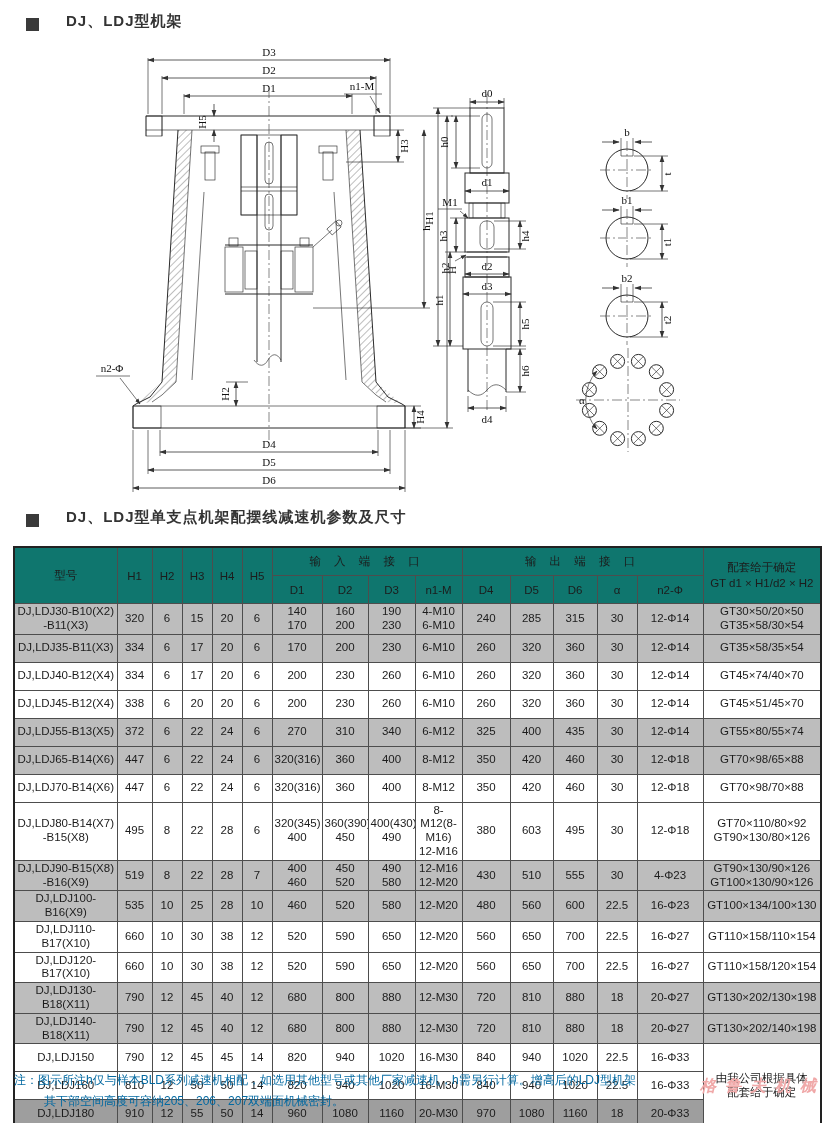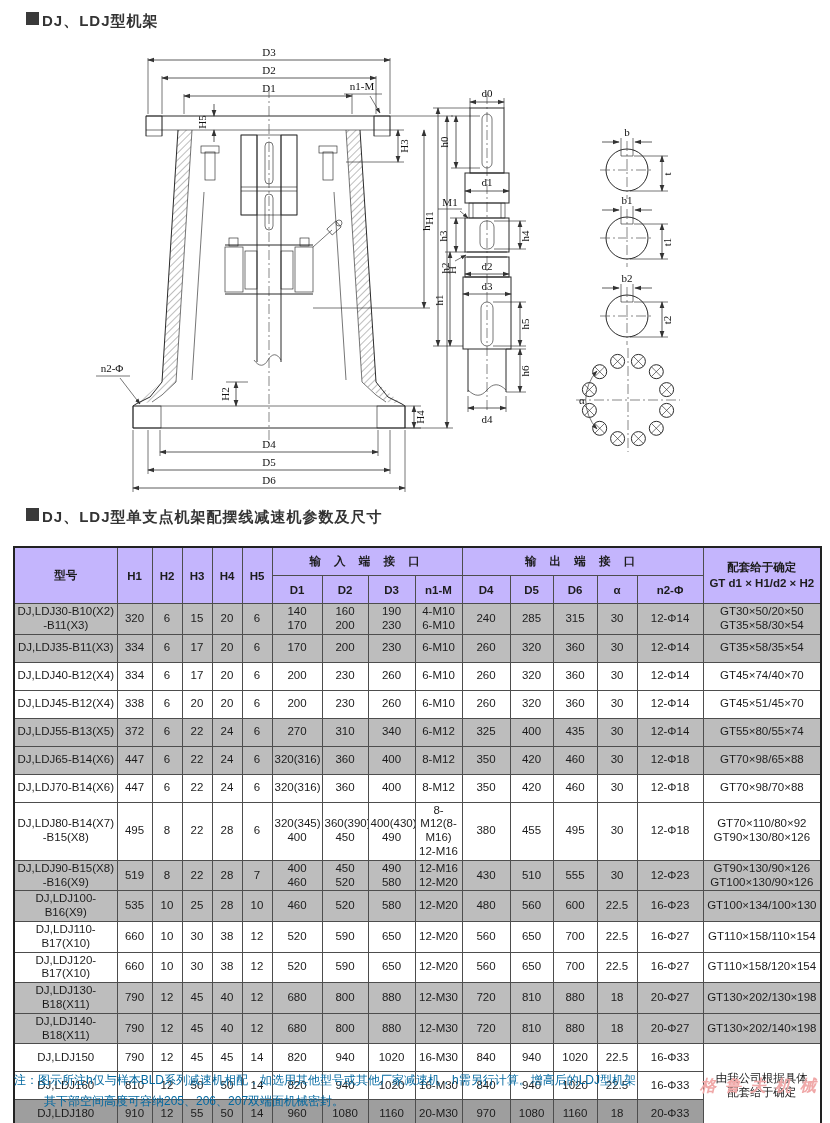--- a/index.html
+++ b/index.html
@@ -1,36 +1,36 @@
 <!DOCTYPE html>
 <html style="--row-shaded: #bdbdbd; --row-dark: #9e9e9e; --watermark: #f0a8a8;"><head>
 <meta charset="utf-8">
 <style>
   html,body{margin:0;padding:0}
   body{position:relative;width:830px;height:1123px;background:#fff;overflow:hidden;
        font-family:"Liberation Sans",sans-serif;color:#1c1c1c}
-  .sec{position:absolute;left:26px;display:flex;align-items:flex-start;gap:3px;
+  .sec{position:absolute;left:26px;display:flex;align-items:flex-end;gap:27px;
        font-weight:bold;font-size:15px;color:#333;letter-spacing:1px}
   .sec .sq{width:13px;height:13px;background:#3a3a3a;flex:0 0 auto}
   #sec1{top:12px} #sec2{top:508px}
 
   
   svg{position:absolute;left:0;top:40px}
   .e{stroke:#2b2b2b;stroke-width:1;fill:none}
   .t{stroke:#2b2b2b;stroke-width:.65;fill:none}
   .cl{stroke:#555;stroke-width:.7;stroke-dasharray:10 3 2 3;fill:none}
   .dl{stroke:#333;stroke-width:.8;fill:none}
   .tl{font-family:"Liberation Serif",serif;font-size:11px;fill:#111;text-anchor:middle}
 
   
   #tbl{position:absolute;left:13px;top:546px;table-layout:fixed;width:807px;
        border-collapse:collapse;border:2px solid #222}
   #tbl th,#tbl td{border:1px solid #4d4d4d;text-align:center;vertical-align:middle;
        padding:1px 2px;overflow:hidden}
-  #tbl th{background:#c4b5fd;font-weight:700;font-size:11.5px;height:25px}
+  #tbl th{background:#0f766e;font-weight:400;font-size:11.5px;height:25px}
   #tbl td{font-size:11.5px;height:25px;line-height:1.2}
   .grp{letter-spacing:5px}
   .coupling-h{font-size:10.5px;white-space:pre-line;line-height:1.35}
   td.model{text-align:left;font-size:9.5px;padding-left:4px}
   td.coupling{font-size:9.5px}
   td.merged{background:#fff;font-size:11px;white-space:pre-line}
   .ml{white-space:pre-line}
   td.tiny{font-size:9px}
   td.xs{font-size:7.5px}
   tr.shaded td{background:var(--row-shaded,#bdbdbd)}
@@ -464,21 +464,21 @@
         <td>6</td>
         <td class="ml tiny">320(345)
 400</td>
         <td class="ml tiny">360(390)
 450</td>
         <td class="ml tiny">400(430)
 490</td>
         <td class="ml xs">8-M12(8-M16)
 12-M16</td>
         <td>380</td>
-        <td>455</td>
+        <td>603</td>
         <td>495</td>
         <td>30</td>
         <td>12-Φ18</td>
         <td class="coupling ml">GT70×110/80×92
 GT90×130/80×126</td>
       </tr>
       <tr class="shaded">
         <td class="model ml">DJ,LDJ90-B15(X8)
 -B16(X9)</td>
         <td>519</td>
@@ -491,21 +491,21 @@
         <td class="ml">450
 520</td>
         <td class="ml">490
 580</td>
         <td class="ml">12-M16
 12-M20</td>
         <td>430</td>
         <td>510</td>
         <td>555</td>
         <td>30</td>
-        <td>12-Φ23</td>
+        <td>4-Φ23</td>
         <td class="coupling ml">GT90×130/90×126
 GT100×130/90×126</td>
       </tr>
       <tr class="shaded">
         <td class="model">DJ,LDJ100-B16(X9)</td>
         <td>535</td>
         <td>10</td>
         <td>25</td>
         <td>28</td>
         <td>10</td>

